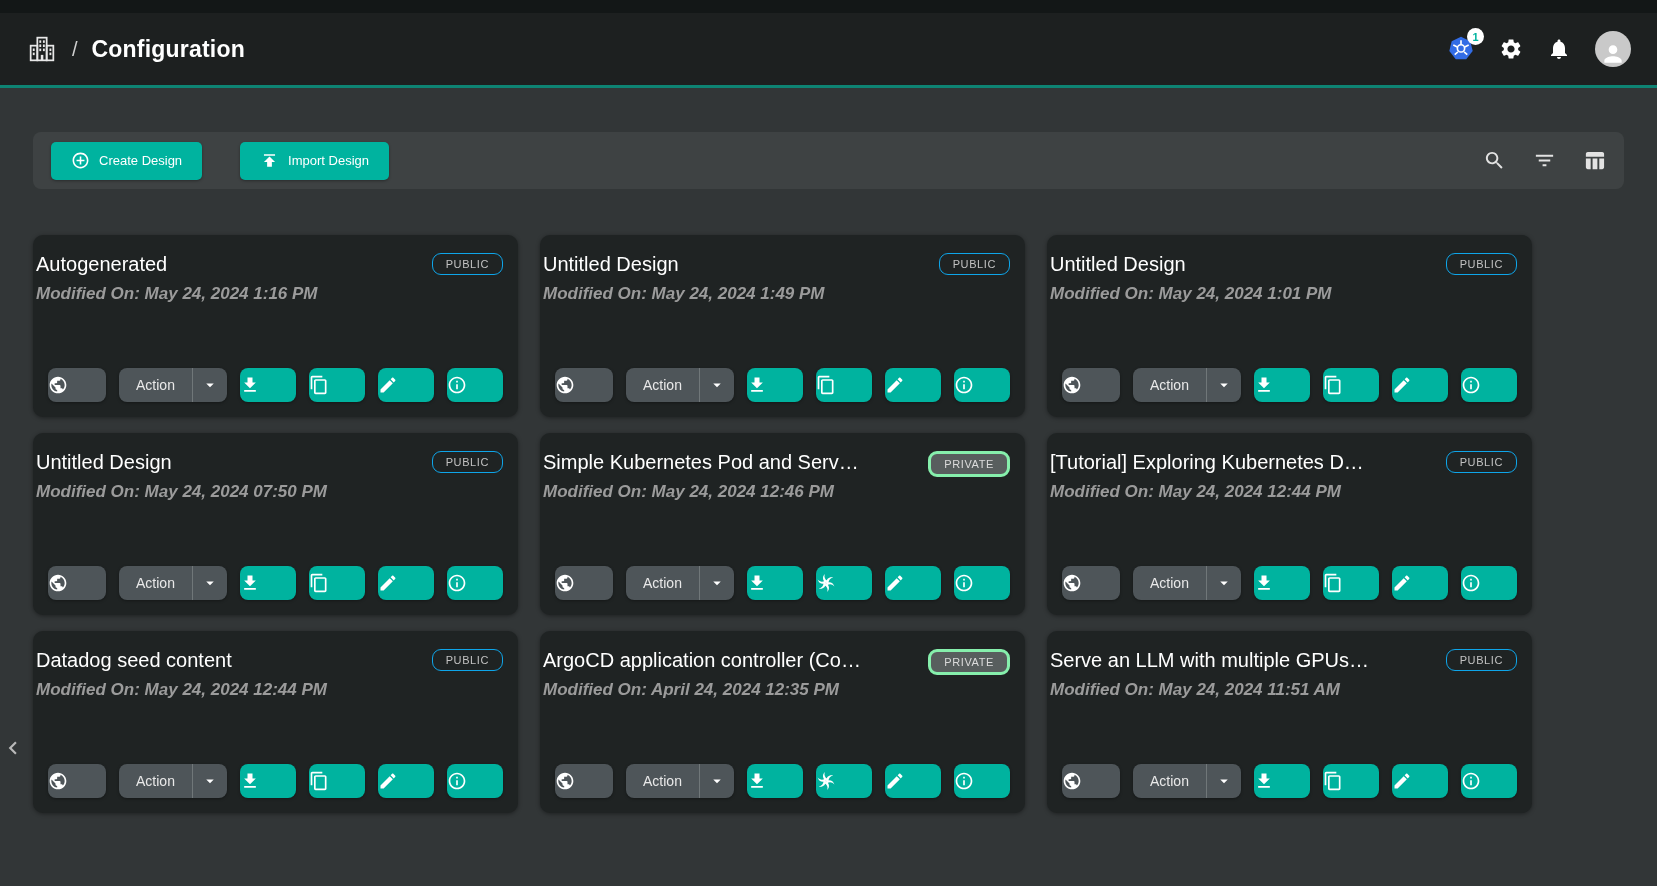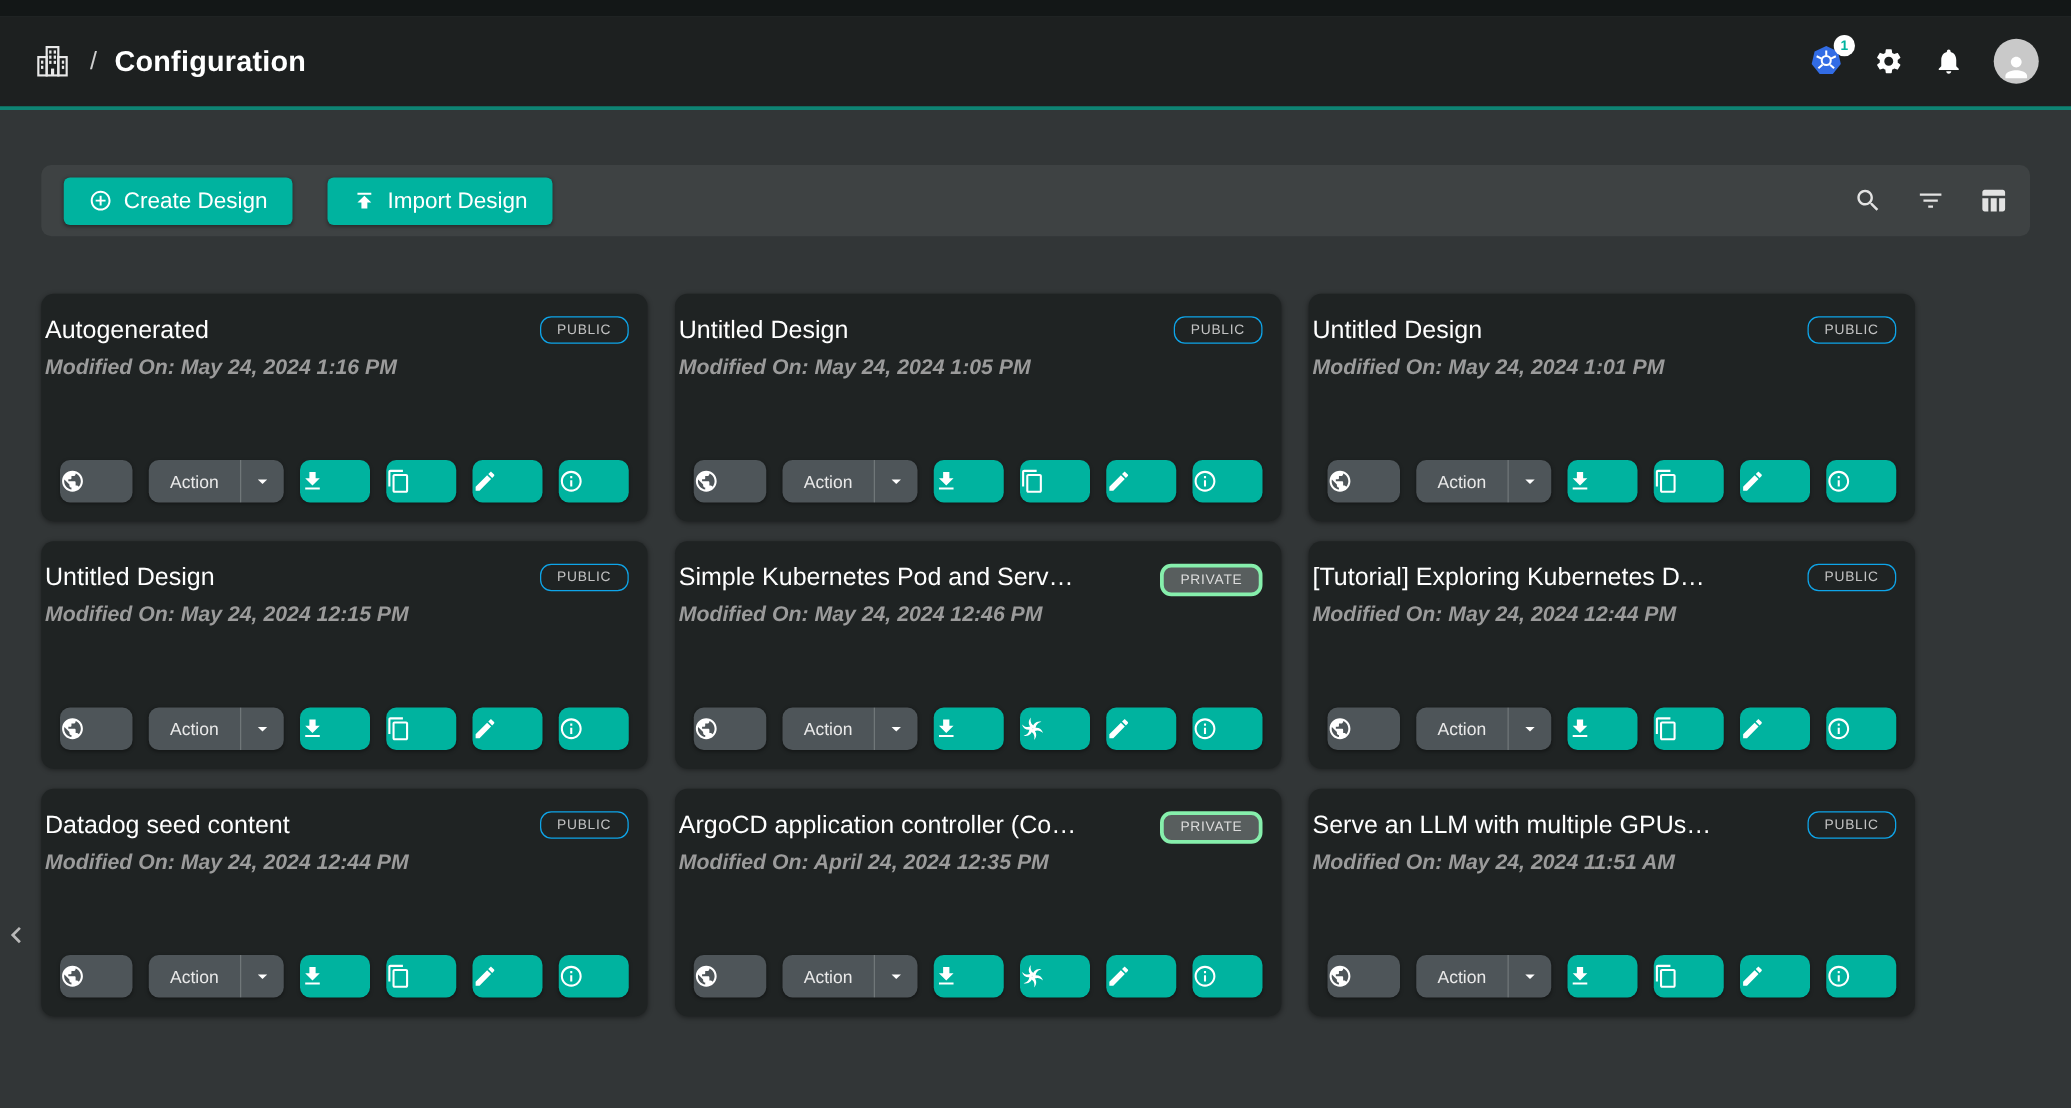--- a/index.html
+++ b/index.html
@@ -31,24 +31,24 @@
   }
   .avatar svg { width:26px; height:26px; color:#ffffff; }
 
   
   .toolbar {
     margin:44px 33px 0 33px; height:57px; background:#3e4243; border-radius:8px;
     display:flex; align-items:center; padding:0 18px;
   }
   .tbtn {
     background:#00B39F; color:#ffffff; border:none; border-radius:5px; height:38px;
-    padding:0 20px; font-size:18px; font-family:inherit; display:flex; align-items:center;
+    padding:0 20px; font-size:13px; font-family:inherit; display:flex; align-items:center;
     gap:9px; cursor:pointer; box-shadow:0 1px 3px rgba(0,0,0,.35);
   }
-  .tbtn + .tbtn { margin-left:28px; }
+  .tbtn + .tbtn { margin-left:38px; }
   .tbtn svg { width:19px; height:19px; }
   .toolbar-right { margin-left:auto; display:flex; align-items:center; gap:27px; }
   .toolbar-right .ticon { cursor:pointer; display:flex; }
   .toolbar-right svg { width:23px; height:23px; color:#e3e3e3; }
 
   
   .grid {
     margin:46px 125px 0 33px;
     display:grid; grid-template-columns:repeat(3,1fr); gap:16px 22px;
   }
@@ -288,21 +288,21 @@
       <button class="abtn teal">
         <svg>
             <use href="#i-info"></use>
           </svg>
       </button>
     </div>
   </div>
 
   <div class="card">
     <div class="card-title">Untitled Design</div>
-    <div class="card-modified">Modified On: May 24, 2024 1:05 PM</div>
+    <div class="card-modified">Modified On: May 24, 2024 1:49 PM</div>
     <span class="badge public">PUBLIC</span>
     <div class="card-actions">
       <button class="abtn gray globe-btn">
         <svg>
             <use href="#i-globe"></use>
           </svg>
       </button>
       <button class="abtn gray action-btn">
         <span class="action-label">Action</span>
         <span class="action-divider"></span>
@@ -374,21 +374,21 @@
       <button class="abtn teal">
         <svg>
             <use href="#i-info"></use>
           </svg>
       </button>
     </div>
   </div>
 
   <div class="card">
     <div class="card-title">Untitled Design</div>
-    <div class="card-modified">Modified On: May 24, 2024 12:15 PM</div>
+    <div class="card-modified">Modified On: May 24, 2024 07:50 PM</div>
     <span class="badge public">PUBLIC</span>
     <div class="card-actions">
       <button class="abtn gray globe-btn">
         <svg>
             <use href="#i-globe"></use>
           </svg>
       </button>
       <button class="abtn gray action-btn">
         <span class="action-label">Action</span>
         <span class="action-divider"></span>

